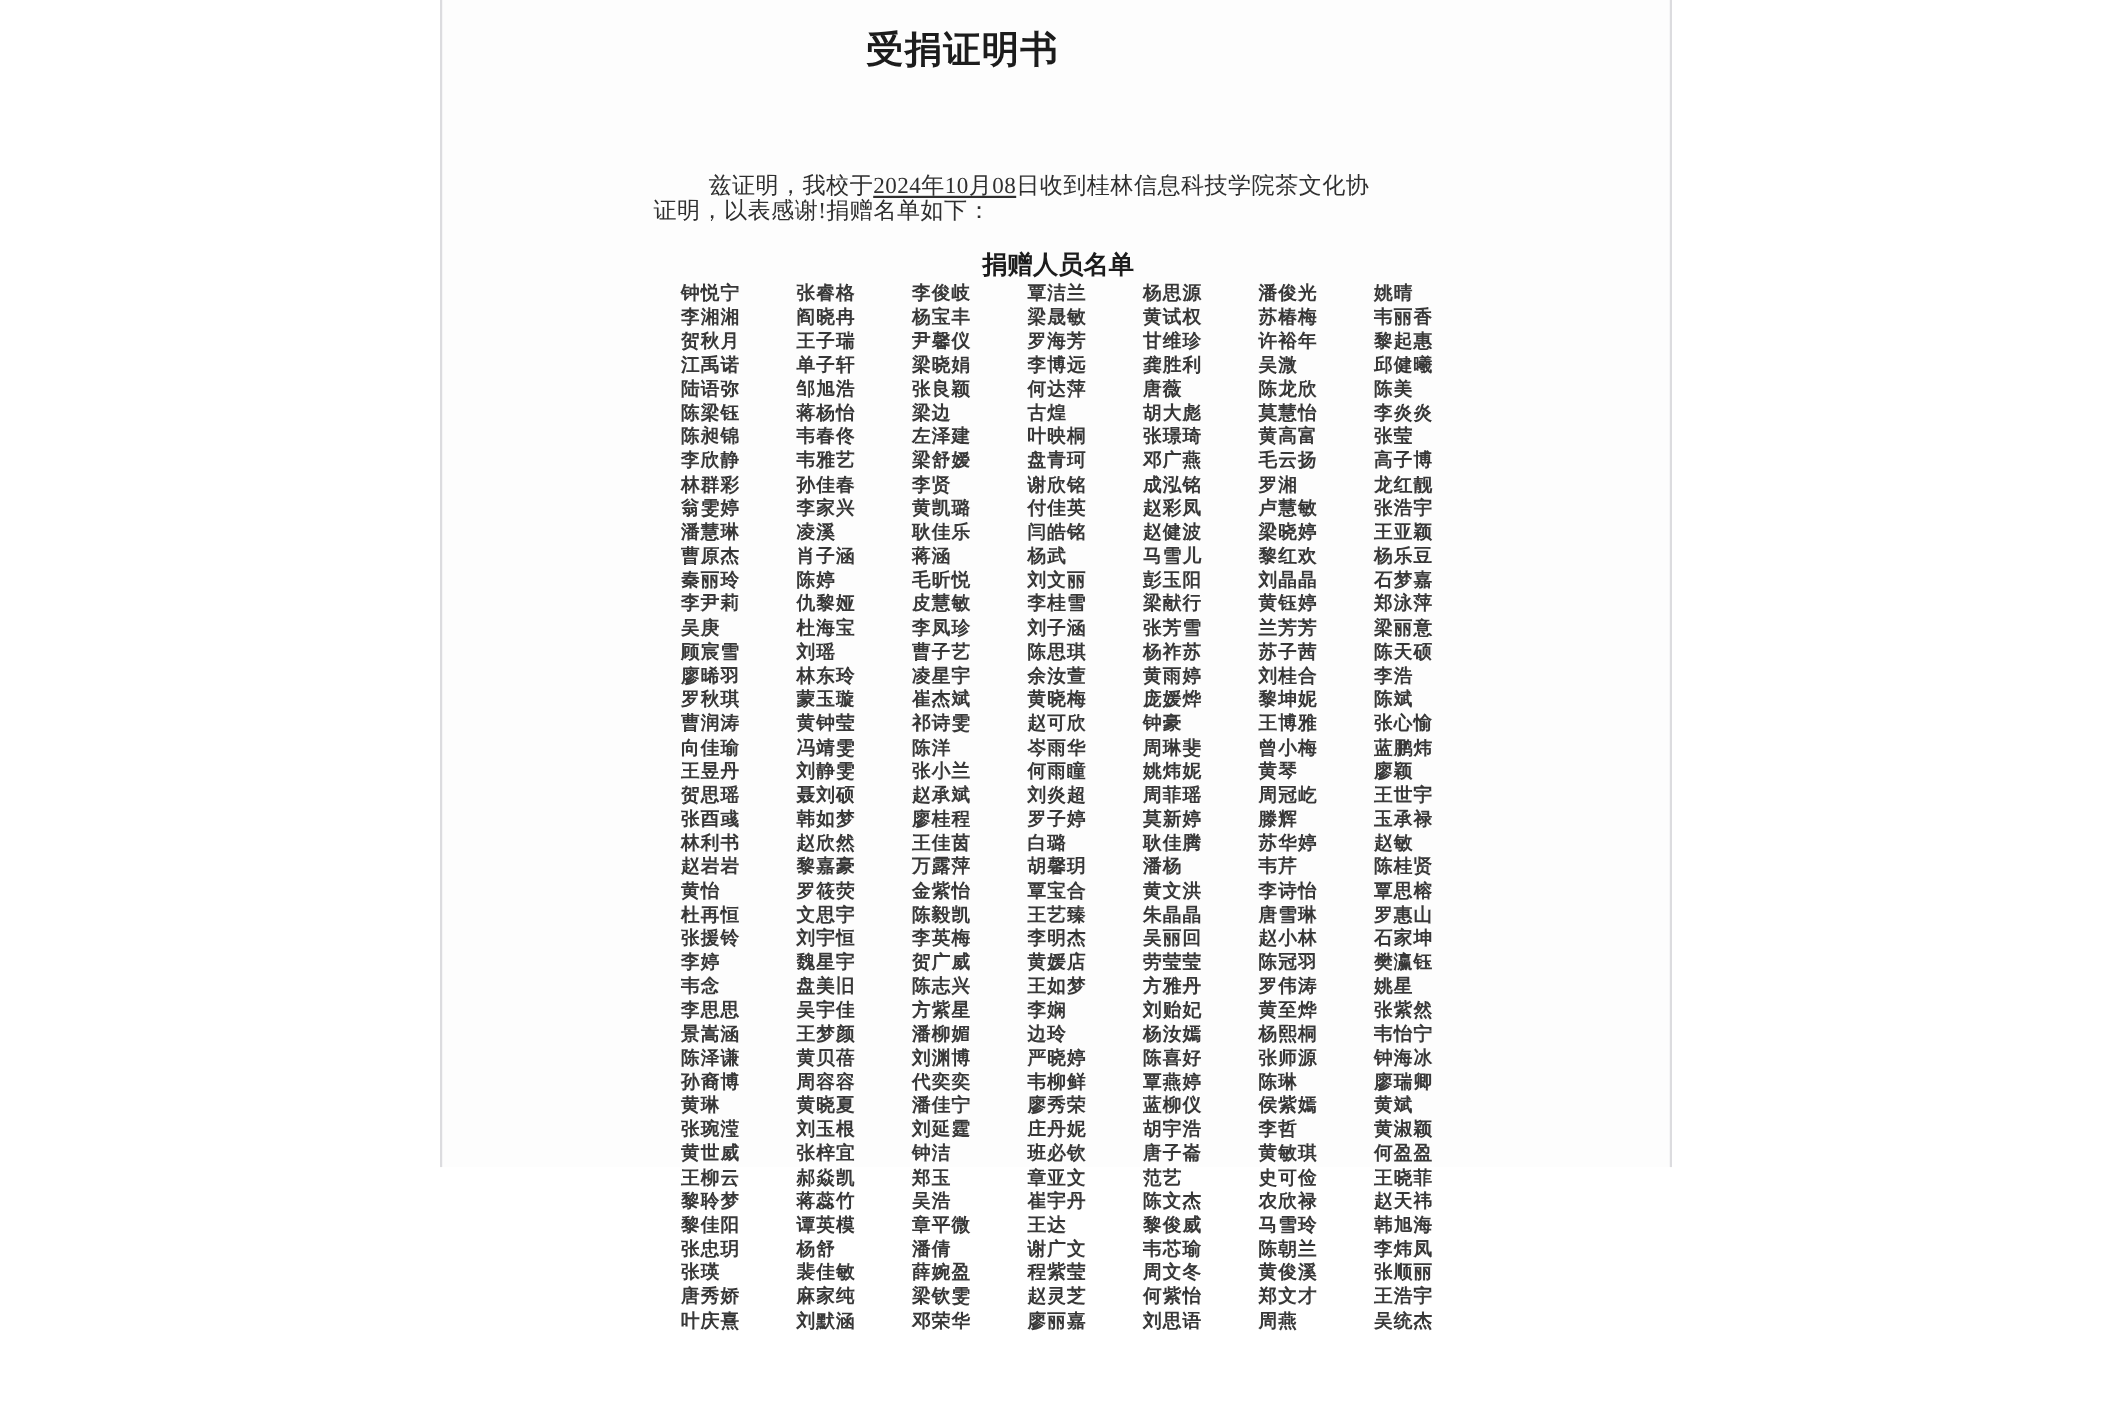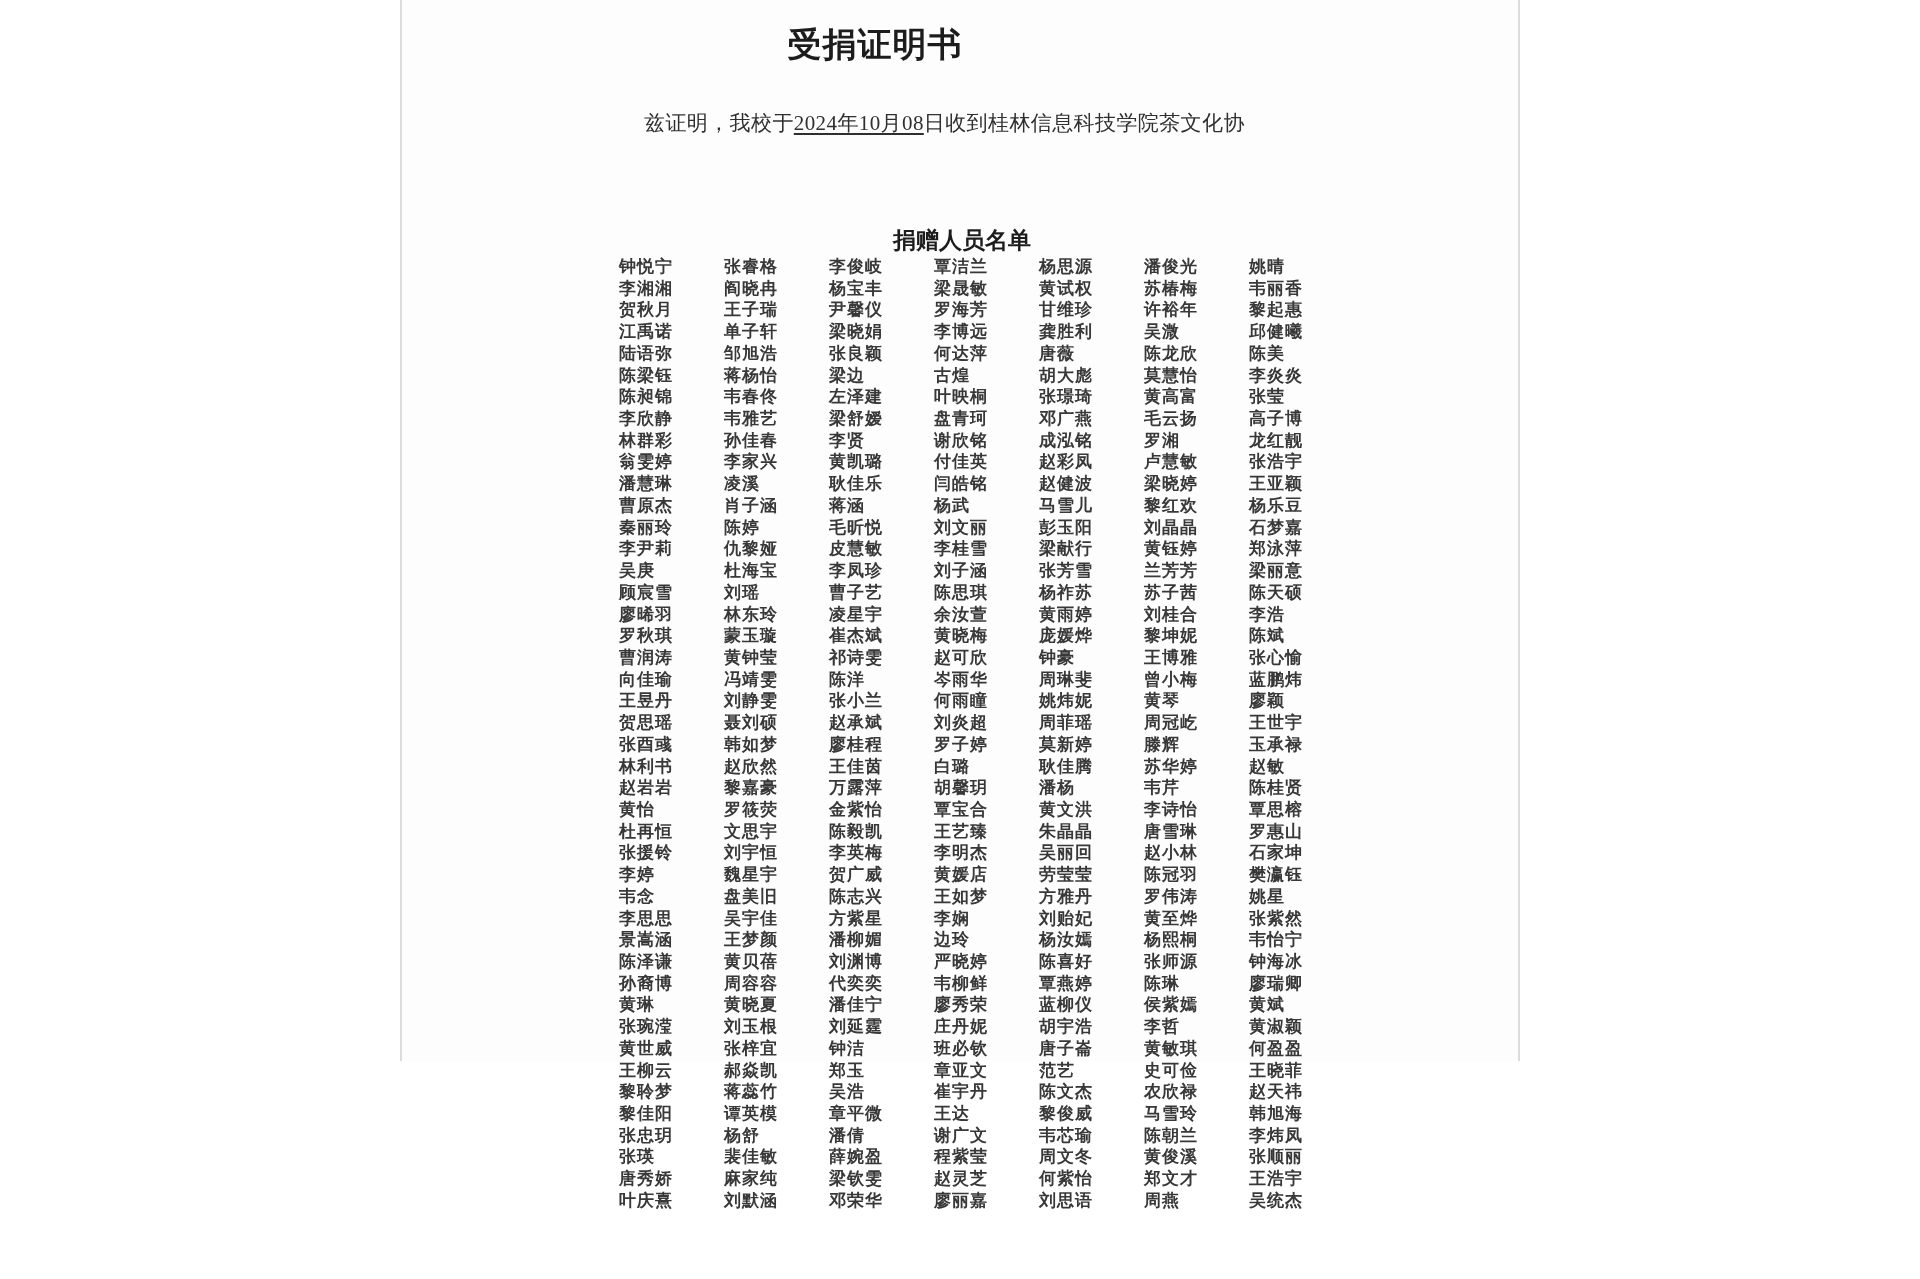--- a/index.html
+++ b/index.html
@@ -38,21 +38,21 @@
   }
   .para {
     position: absolute;
     left: 192px; top: 112px;
     width: 700px;
     color: var(--text);
     font-size: 21px;
     line-height: 22.5px;
   }
   .para-line { white-space: nowrap; letter-spacing: 0.4px; }
-  .para-line.indent { text-indent: 50px; }
+  .para-line.indent { text-indent: 50px; margin-top: 45px; }
   .u { text-decoration: underline; text-underline-offset: 3px; }
   .list-title {
     position: absolute;
     left: 560px; top: 208px;
     transform: translateX(-50%);
     font-size: 23px;
     color: var(--title);
     white-space: nowrap;
     margin-top: 17px;
   }
@@ -73,20 +73,21 @@
   }
 </style>
 </head>
 <body>
 
 <div class="page">
   <h1 class="doc-title">受捐证明书</h1>
 
   <div class="para">
       <div class="para-line indent"><span>兹证明，我校于</span><span class="u">2024年10月08</span><span>日收到桂林信息科技学院茶文化协</span></div>
+      <div class="para-line"><span>证明，以表感谢!捐赠名单如下：</span></div>
     </div>
 
   <h2 class="list-title">捐赠人员名单</h2>
 
   <div class="donor-grid">
       <div class="donor">钟悦宁</div>
       <div class="donor">张睿格</div>
       <div class="donor">李俊岐</div>
       <div class="donor">覃洁兰</div>
       <div class="donor">杨思源</div>

